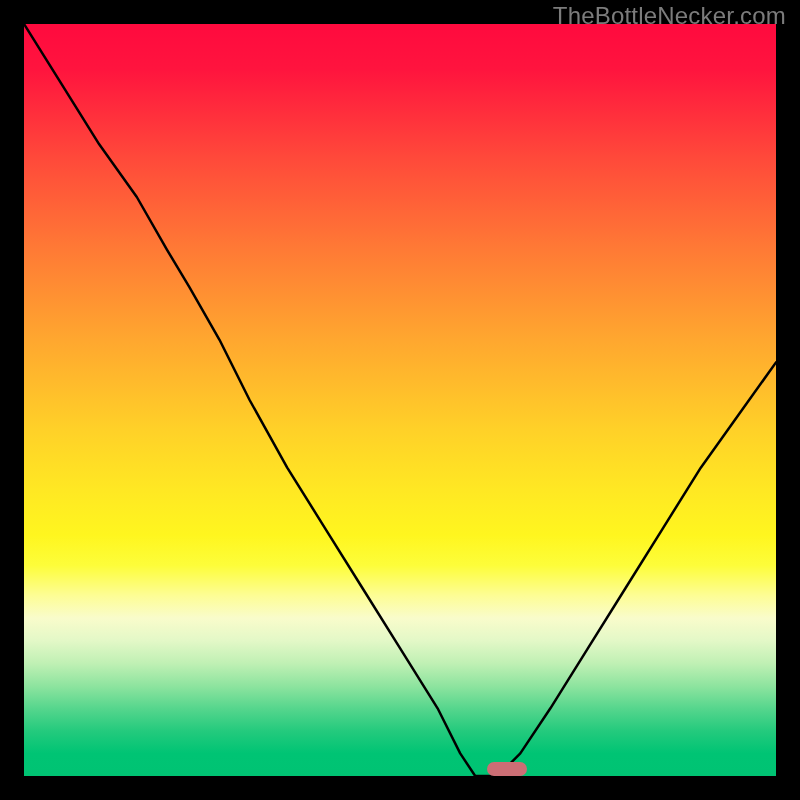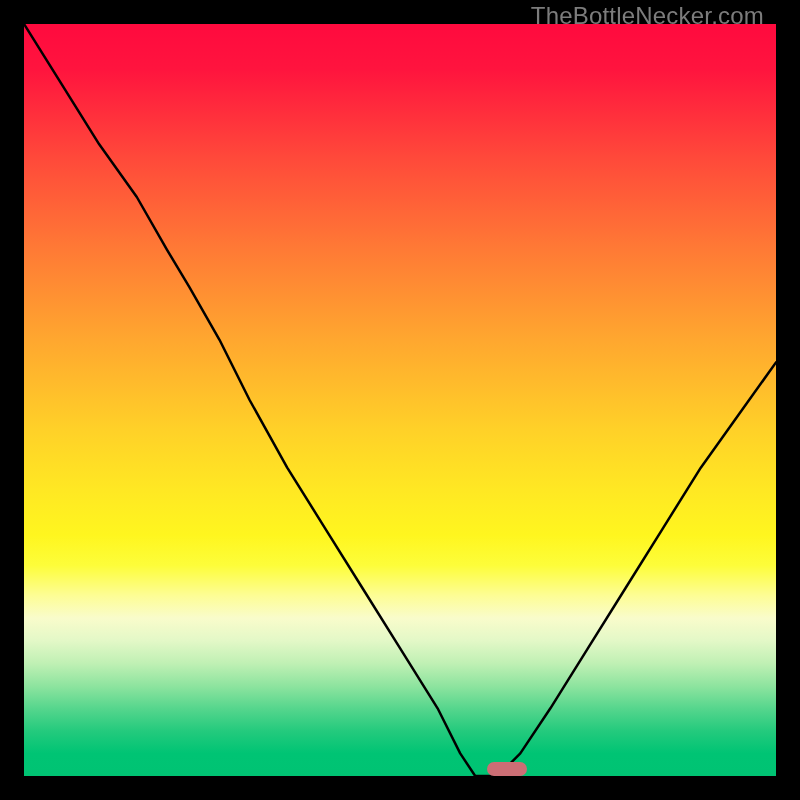--- a/index.html
+++ b/index.html
@@ -35,21 +35,21 @@
   }
   .marker {
     position: absolute;
     height: 14px;
     border-radius: 7px;
     
   }
   .watermark {
     position: absolute;
     top: 2px;
-    right: 36px;
+    right: 14px;
     color: #7c7c7c;
     font-size: 24px;
     font-weight: 400;
     letter-spacing: 0.2px;
   }
 </style>
 </head>
 <body>
 
 <div class="frame">

